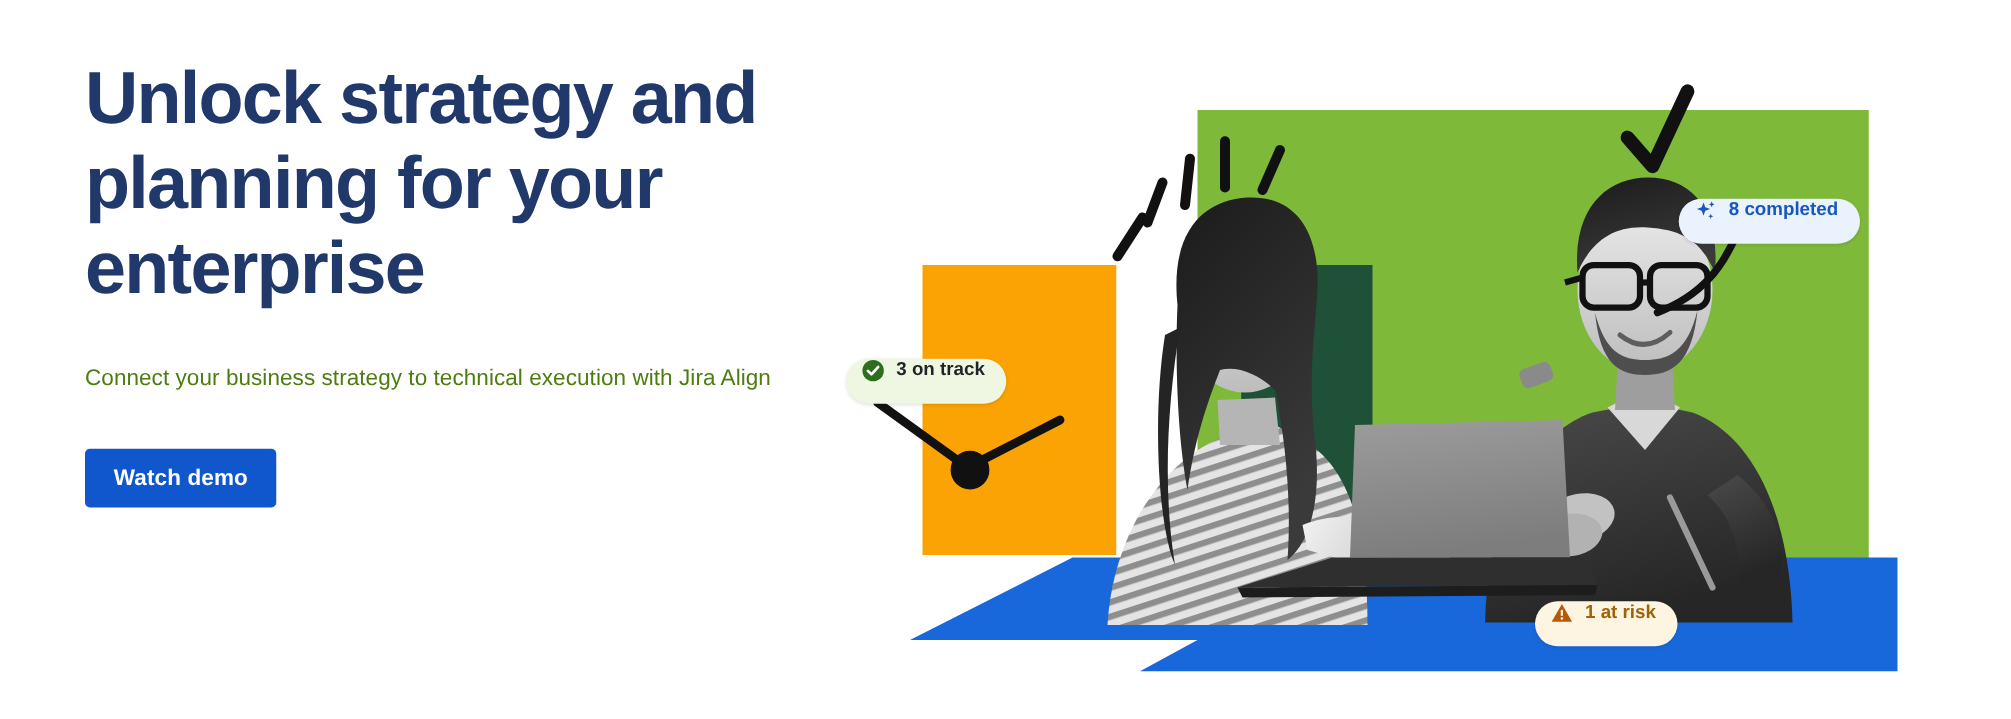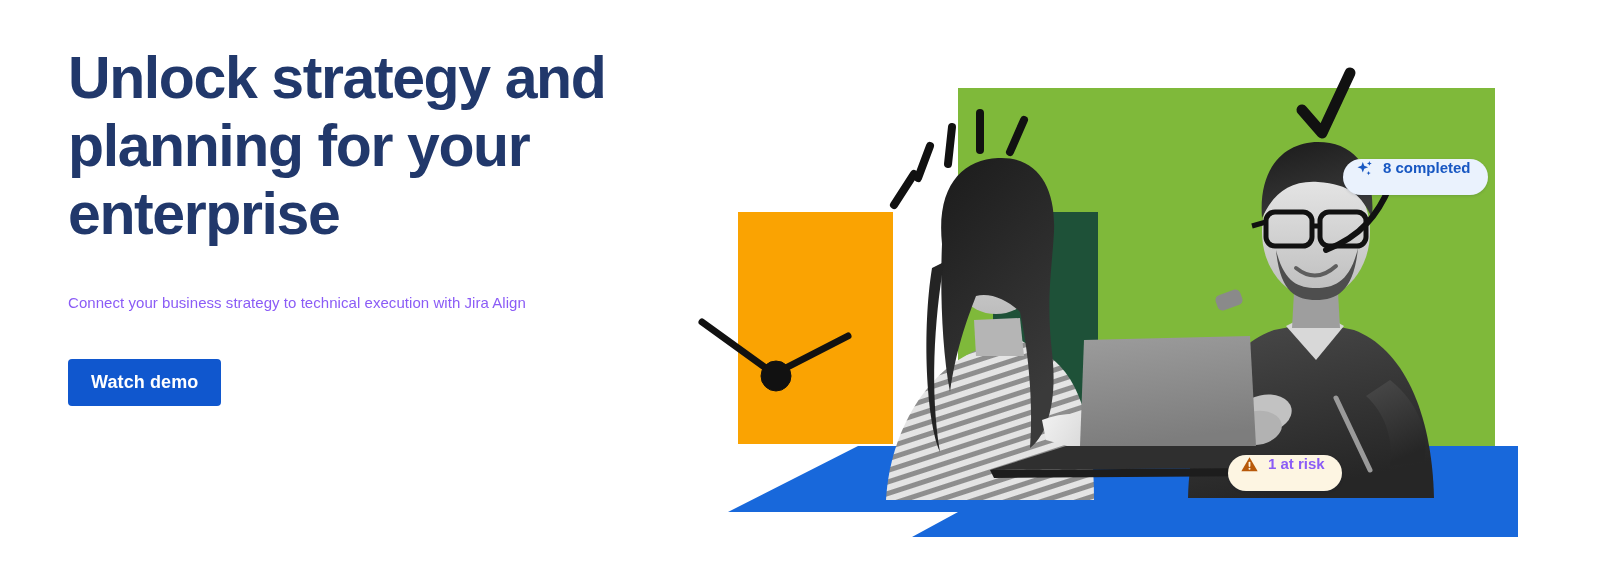--- a/index.html
+++ b/index.html
@@ -32,23 +32,23 @@
     font-size: 59px;
     line-height: 68px;
     font-weight: 700;
     letter-spacing: -1.4px;
     color: #21386B;
     max-width: 540px;
   }
 
   .subhead {
     margin-top: 40px;
-    font-size: 15px;
+    font-size: 18px;
     line-height: 29px;
-    color: #8b5cf6;
+    color: #4d7c0f;
     max-width: 560px;
     letter-spacing: 0.05px;
   }
 
   .cta-row {
     margin-top: 42px;
     display: flex;
     align-items: flex-end;
     gap: 22px;
   }
@@ -121,23 +121,23 @@
     left: 677px; top: 287px;
     background: #EFF7E2;
     color: #1F2429;
   }
   .badge-completed {
     left: 1343px; top: 159px;
     background: #EAF2FD;
     color: #1757C2;
   }
   .badge-risk {
-    left: 1228px; top: 455px;
+    left: 1228px; top: 481px;
     background: #FDF5E2;
-    color: #8b5cf6;
+    color: #a16207;
   }
 </style>
 </head>
 <body>
 
 <div class="hero">
 
   <div class="copy">
 
     <h1 class="headline">Unlock strategy and planning for your enterprise</h1>
@@ -272,20 +272,29 @@
         <path d="M84,374 L158,336" stroke-width="7" stroke-linecap="round" fill="none"></path>
         <circle cx="86" cy="376" r="15"></circle>
       </g>
 
       <g stroke="#111111" fill="none">
         <path d="M700,186 C688,214 672,236 636,250" stroke-width="6" stroke-linecap="round"></path>
       </g>
     </svg>
   </div>
 
+  <div class="badge badge-ontrack">
+    <span class="glyph">
+      <svg viewBox="0 0 20 20" width="19" height="19" aria-hidden="true">
+        <circle cx="10" cy="10" r="9" fill="#2E6F1E"></circle>
+        <path d="M5.6 10.2 L8.6 13.1 L14.3 6.9" stroke="#FFFFFF" stroke-width="2.2" fill="none" stroke-linecap="round" stroke-linejoin="round"></path>
+      </svg>
+    </span>
+    <span>3 on track</span>
+  </div>
 
   <div class="badge badge-completed">
     <span class="glyph">
       <svg viewBox="0 0 20 20" width="19" height="19" aria-hidden="true">
         <path d="M8.2 3.1 L9.7 7.2 L13.8 8.7 L9.7 10.2 L8.2 14.3 L6.7 10.2 L2.6 8.7 L6.7 7.2 Z" fill="#1757C2"></path>
         <path d="M15.1 2.2 L15.8 4.0 L17.6 4.7 L15.8 5.4 L15.1 7.2 L14.4 5.4 L12.6 4.7 L14.4 4.0 Z" fill="#1757C2"></path>
         <path d="M14.3 12.6 L14.9 14.2 L16.5 14.8 L14.9 15.4 L14.3 17.0 L13.7 15.4 L12.1 14.8 L13.7 14.2 Z" fill="#1757C2"></path>
       </svg>
     </span>
     <span>8 completed</span>

